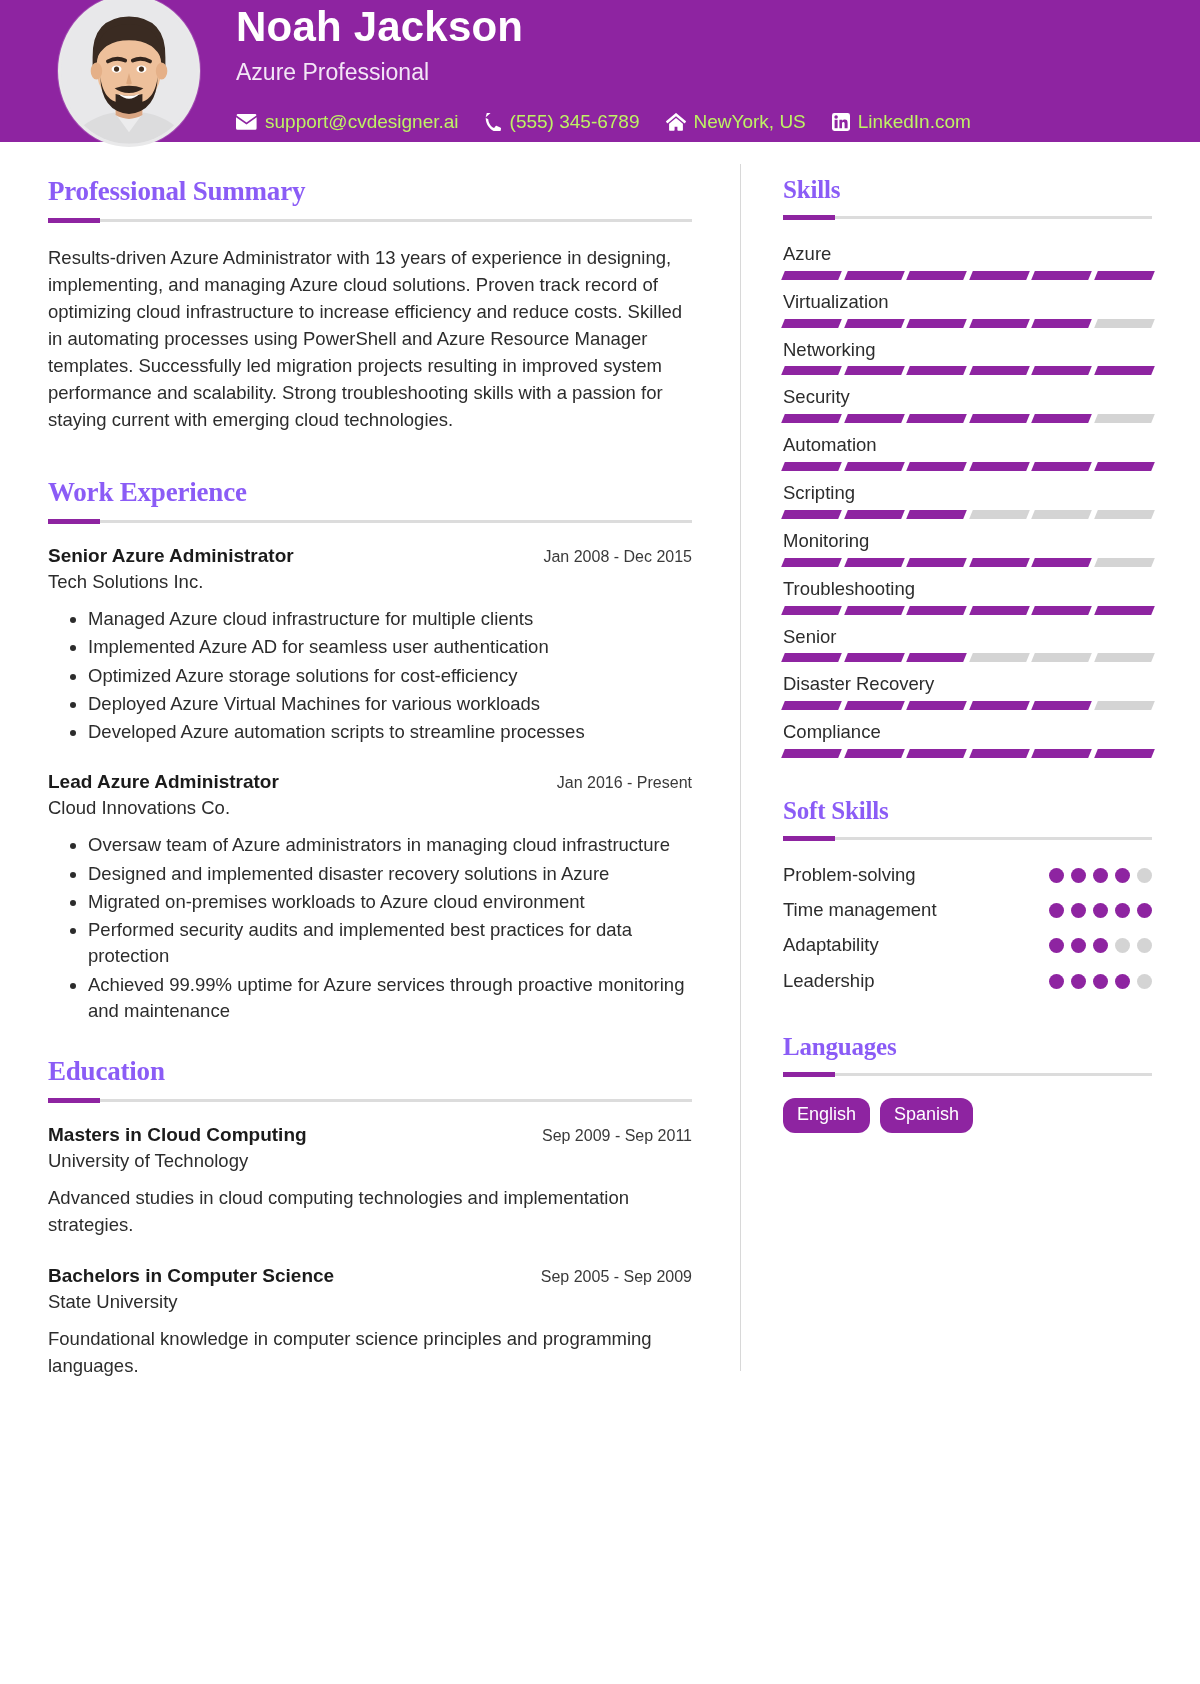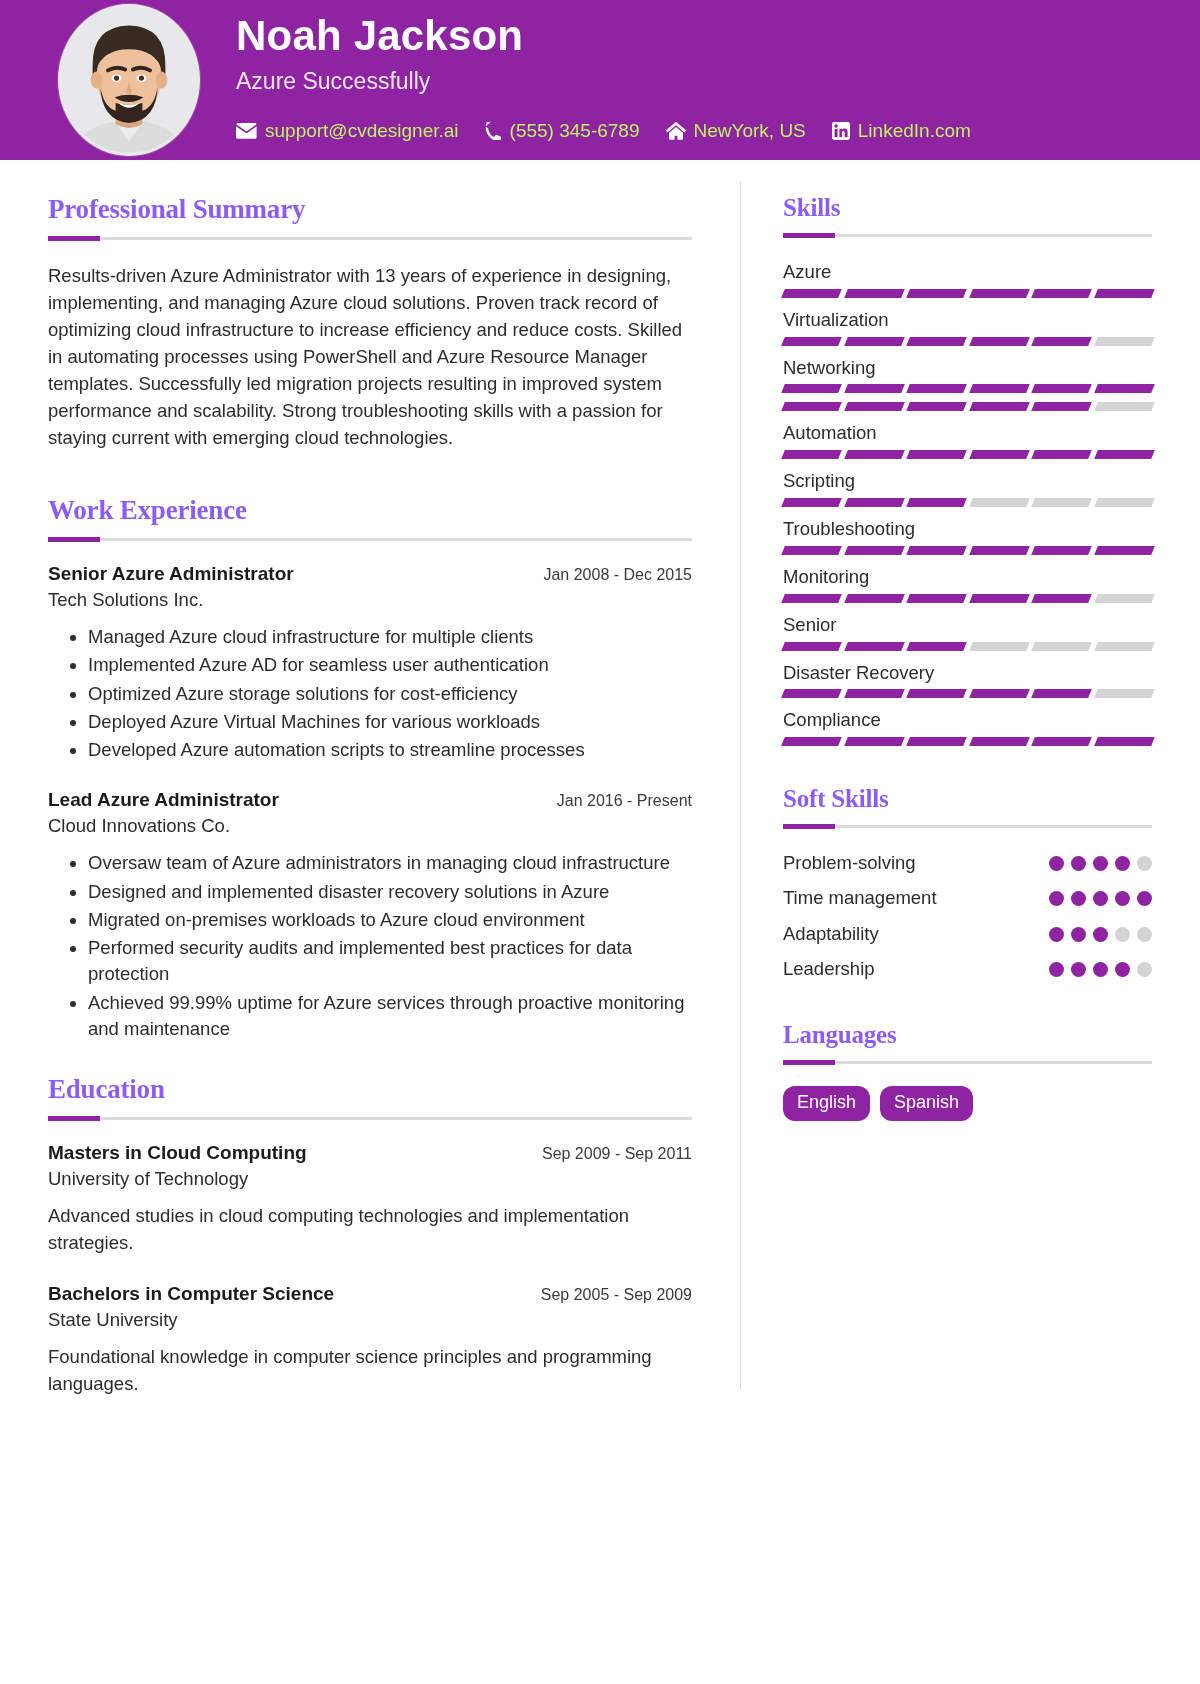--- a/index.html
+++ b/index.html
@@ -13,21 +13,21 @@
   .page {
     width: 1200px;
     min-height: 1684px;
     background: #ffffff;
     position: relative;
   }
 
   
   .header {
     background: #8e24a1;
-    height: 160px;
+    height: 142px;
     display: flex;
     align-items: center;
     padding: 0 0 0 58px;
     position: relative;
   }
   .avatar-wrap {
     width: 142px;
     height: 152px;
     flex: 0 0 142px;
     border-radius: 50%;
@@ -282,21 +282,21 @@
           <path d="M41 82 Q42 118 71 121 Q100 118 101 82 Q98 104 85 108 L85 100 Q71 104 57 100 L57 108 Q44 104 41 82 Z" fill="#33251d"></path>
           <path d="M56 94 Q71 89 86 94 Q80 99 71 99 Q62 99 56 94 Z" fill="#33251d"></path>
 
           <path d="M60 100 Q71 110 82 100 Q71 104 60 100 Z" fill="#ffffff"></path>
         </g>
       </svg>
     </div>
 
     <div class="header-text">
       <div class="full-name">Noah Jackson</div>
-      <div class="job-title">Azure Successfully</div>
+      <div class="job-title">Azure Professional</div>
 
       <div class="contact-row">
 
         <div class="contact-item">
           <span>
             <svg width="21" height="16" viewBox="0 0 21 16" fill="#ffffff">
               <path d="M0.6 1.4A1.4 1.4 0 0 1 2 0h17a1.4 1.4 0 0 1 1.4 1.4L10.5 8.6 0.6 1.4Z"></path>
               <path d="M0 3.3v10.9A1.5 1.5 0 0 0 1.5 15.7h17.6A1.5 1.5 0 0 0 20.6 14.2V3.3L10.5 10.6 0 3.3Z"></path>
             </svg>
           </span>
@@ -447,20 +447,21 @@
               <div class="skill-bar">
                 <span class="seg on"></span>
                 <span class="seg on"></span>
                 <span class="seg on"></span>
                 <span class="seg on"></span>
                 <span class="seg on"></span>
                 <span class="seg on"></span>
               </div>
             </div>
             <div class="skill-row">
+              <div class="skill-name">Security</div>
               <div class="skill-bar">
                 <span class="seg on"></span>
                 <span class="seg on"></span>
                 <span class="seg on"></span>
                 <span class="seg on"></span>
                 <span class="seg on"></span>
                 <span class="seg"></span>
               </div>
             </div>
             <div class="skill-row">
@@ -479,39 +480,39 @@
               <div class="skill-bar">
                 <span class="seg on"></span>
                 <span class="seg on"></span>
                 <span class="seg on"></span>
                 <span class="seg"></span>
                 <span class="seg"></span>
                 <span class="seg"></span>
               </div>
             </div>
             <div class="skill-row">
+              <div class="skill-name">Monitoring</div>
+              <div class="skill-bar">
+                <span class="seg on"></span>
+                <span class="seg on"></span>
+                <span class="seg on"></span>
+                <span class="seg on"></span>
+                <span class="seg on"></span>
+                <span class="seg"></span>
+              </div>
+            </div>
+            <div class="skill-row">
               <div class="skill-name">Troubleshooting</div>
               <div class="skill-bar">
                 <span class="seg on"></span>
                 <span class="seg on"></span>
                 <span class="seg on"></span>
                 <span class="seg on"></span>
                 <span class="seg on"></span>
                 <span class="seg on"></span>
-              </div>
-            </div>
-            <div class="skill-row">
-              <div class="skill-name">Monitoring</div>
-              <div class="skill-bar">
-                <span class="seg on"></span>
-                <span class="seg on"></span>
-                <span class="seg on"></span>
-                <span class="seg on"></span>
-                <span class="seg on"></span>
-                <span class="seg"></span>
               </div>
             </div>
             <div class="skill-row">
               <div class="skill-name">Senior</div>
               <div class="skill-bar">
                 <span class="seg on"></span>
                 <span class="seg on"></span>
                 <span class="seg on"></span>
                 <span class="seg"></span>
                 <span class="seg"></span>

